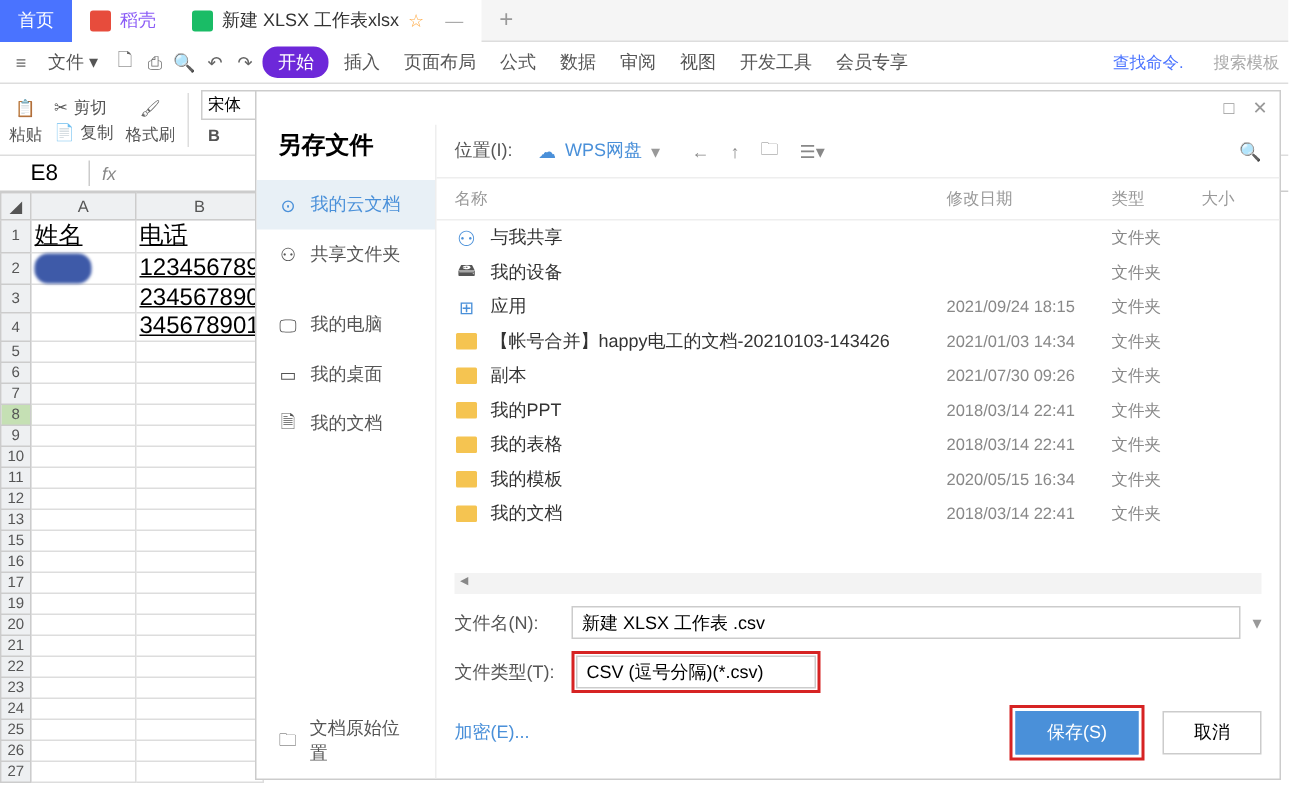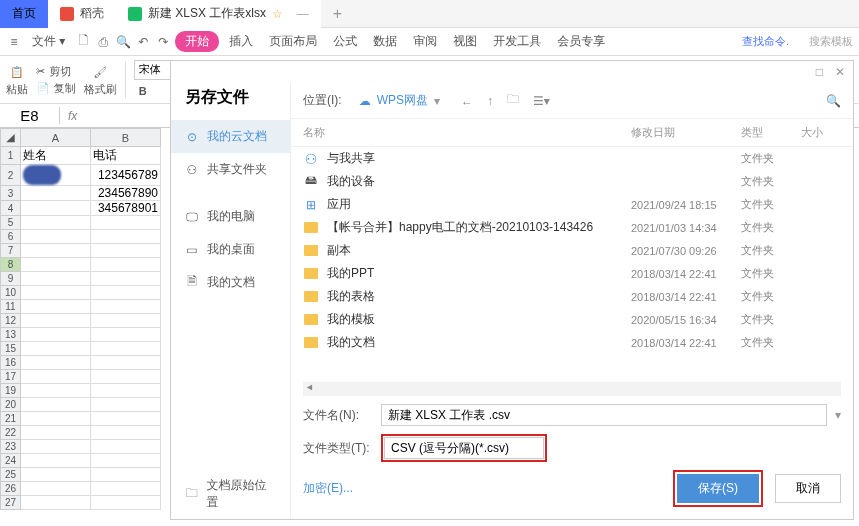--- a/index.html
+++ b/index.html
@@ -1,34 +1,34 @@
 <!DOCTYPE html>
 <html><head>
   <meta charset="utf-8">
   <style>
     * { margin: 0; padding: 0; box-sizing: border-box; font-family: "Microsoft YaHei", Arial, sans-serif; }
     body { width: 859px; height: 526px; background: #fff; font-size: 12px; overflow: hidden; position: relative; }
     
     
     .tabs { height: 28px; background: #f5f5f5; display: flex; align-items: center; border-bottom: 1px solid #ddd; }
     .tab { height: 28px; padding: 0 12px; display: flex; align-items: center; gap: 6px; cursor: pointer; }
-    .tab.home { background: #4a73ff; color: #000000; }
-    .tab.red { background: #fff; color: #404040; justify-content: flex-end; }
+    .tab.home { background: #4a73ff; color: #ffffff; }
+    .tab.red { background: #fff; color: #8b5cf6; justify-content: flex-end; }
     .tab.red .ticon { width: 14px; height: 14px; background: #e74c3c; display: inline-block; border-radius: 2px; }
     .tab.active { background: #fff; color: #333; }
     .tab.active .ticon { width: 14px; height: 14px; background: #1abc66; display: inline-block; border-radius: 2px; }
     .tab .close { color: #aaa; margin-left: 8px; }
     .tab .star { color: #fa4; }
     .tab.plus { font-size: 16px; color: #999; }
     
     
     .menubar { height: 28px; display: flex; align-items: center; border-bottom: 1px solid #ddd; padding: 0 6px; gap: 4px; }
     .menu-icon { width: 16px; height: 16px; display: inline-flex; align-items: center; justify-content: center; color: #666; }
     .menu-text { padding: 2px 6px; color: #555; }
-    .menu-text.start { background: #ec4899; color: #fff; border-radius: 10px; padding: 2px 10px; }
+    .menu-text.start { background: #6d28d9; color: #fff; border-radius: 10px; padding: 2px 10px; }
     .search-area { margin-left: auto; color: #aaa; display: flex; gap: 20px; font-size: 11px; }
     .search-area span:first-child { color: #4a73ff; }
     
     
     .toolbar { height: 48px; display: flex; align-items: center; padding: 0 6px; border-bottom: 1px solid #ddd; gap: 8px; }
     .tb-group { display: flex; flex-direction: column; align-items: center; font-size: 11px; color: #555; }
     .tb-icon { width: 20px; height: 20px; display: inline-flex; align-items: center; justify-content: center; color: #666; }
     .tb-divider { width: 1px; height: 36px; background: #ddd; }
     .tb-mini { display: flex; flex-direction: column; gap: 2px; font-size: 11px; color: #555; }
     .tb-mini div { display: flex; align-items: center; gap: 4px; }
@@ -40,21 +40,21 @@
     .namebox { width: 60px; text-align: center; border-right: 1px solid #ccc; font-size: 15px; padding: 0 4px; }
     .fx { padding: 0 8px; color: #888; font-style: italic; }
     
     
     .sheet { position: relative; }
     .sheet table { border-collapse: collapse; }
     .sheet th { background: #eef0f2; border: 1px solid #ccc; font-weight: normal; font-size: 11px; color: #555; text-align: center; }
     .sheet th.corner { width: 20px; height: 18px; }
     .sheet th.col { width: 70px; height: 18px; }
     .sheet th.row { width: 20px; height: 14px; font-size: 10px; }
-    .sheet td { border: 1px solid #ddd; height: 14px; font-size: 12px; padding: 0 2px; }
+    .sheet td { border: 1px solid #ddd; height: 14px; font-size: 16px; padding: 0 2px; text-decoration: underline; }
     .sheet td.right { text-align: right; }
     .sheet th.row.hl { background: #c5e0b4; }
     .avatar { width: 38px; height: 20px; background: #3e5aa8; border-radius: 9px; filter: blur(1px); }
     
     
     .dialog { position: absolute; left: 170px; top: 60px; width: 684px; height: 460px; background: #fff; border: 1px solid #ccc; display: flex; flex-direction: column; }
     .dlg-header { display: flex; justify-content: flex-end; padding: 4px 8px; gap: 12px; color: #999; }
     .dlg-header span { cursor: pointer; }
     .dlg-body { display: flex; flex: 1; overflow: hidden; }
     

